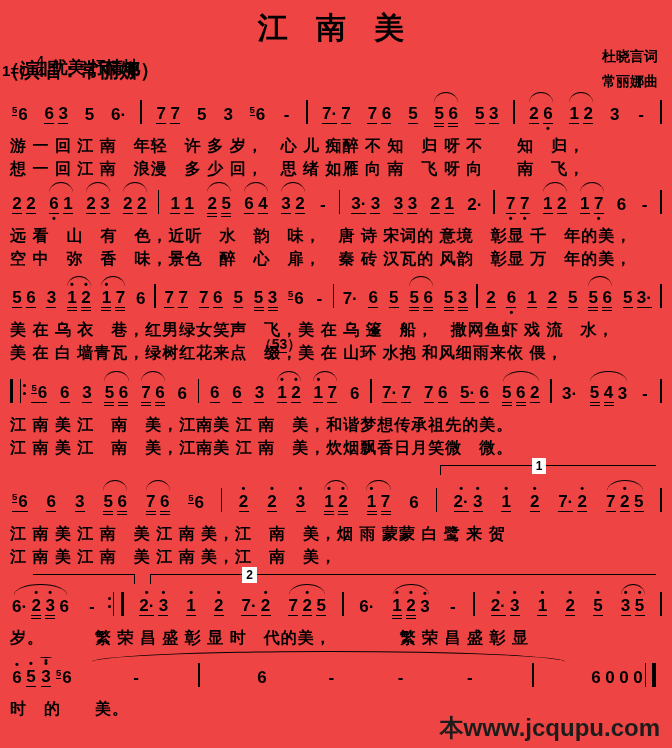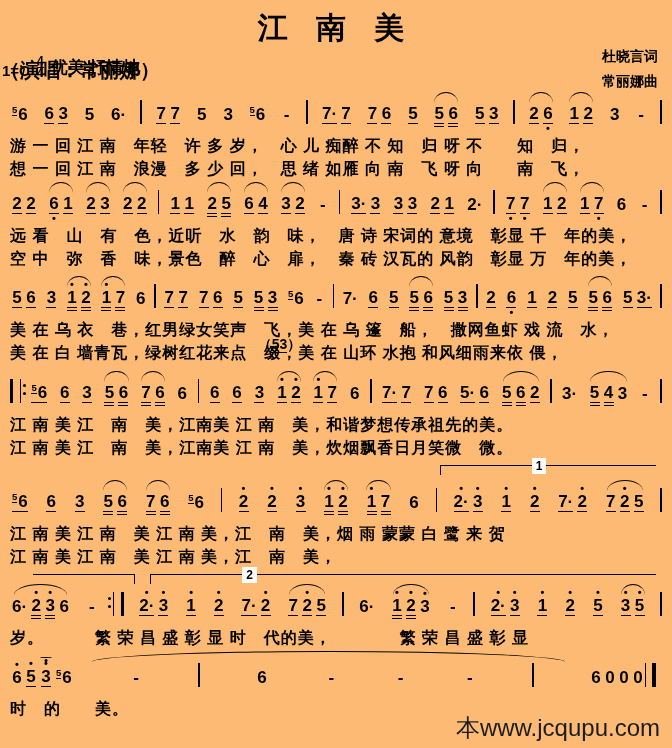--- a/index.html
+++ b/index.html
@@ -1,16 +1,16 @@
 <!DOCTYPE html>
 <html><head>
 <meta charset="utf-8">
 <style>
   html,body{margin:0;padding:0;background:#fff;}
-  .sheet{position:relative;width:672px;height:748px;background:#fdba74;overflow:hidden;
+  .sheet{position:relative;width:672px;height:748px;background:#ef4444;overflow:hidden;
          font-family:"Liberation Sans","DejaVu Sans",sans-serif;color:#000;}
   
   .hdr{position:relative;height:90px;}
   .title{text-align:center;font-size:30px;font-weight:bold;letter-spacing:10px;padding-top:8px;}
   .subtitle{text-align:left;font-size:20px;font-weight:bold;margin-top:8px;}
   .credits{position:absolute;right:14px;top:44px;font-size:14px;font-weight:bold;text-align:left;line-height:25px;}
   .keyline{position:absolute;left:2px;top:56px;font-size:15px;font-weight:bold;display:flex;align-items:flex-end;}
   .frac{display:inline-flex;flex-direction:column;align-items:center;font-size:12px;line-height:11px;margin:0 7px;}
   .frac .den{border-top:1.2px solid #000;}
   .expr{font-size:17px;}
@@ -47,21 +47,21 @@
   .volta.tl{border-left:1.5px solid #000;}
   .volta.tr{border-right:1.5px solid #000;}
   .vlabel{position:absolute;top:-8px;background:#fff;padding:0 4px;font-size:12px;font-weight:bold;line-height:16px;}
   .annot{position:absolute;font-size:14px;font-weight:bold;}
   .annot u{text-decoration:none;border-bottom:1.5px solid #000;}
   
   .l7{display:flex;align-items:flex-start;}
   .l7notes{flex:1;margin-right:6px;}
   .authors{width:242px;font-size:13px;font-weight:bold;line-height:25px;padding-top:8px;}
   .wm{position:absolute;right:12px;bottom:4px;font-size:24px;color:#1c1c1c;
-      font-family:"Liberation Sans","DejaVu Sans",sans-serif;}
+      font-family:"Liberation Sans","DejaVu Sans",sans-serif;font-weight:bold;}
 </style>
 </head>
 <body>
 
 <div class="sheet">
   <div class="hdr">
     <div class="title">江 南 美</div>
     <div class="subtitle">（演唱：常丽娜）</div>
     <div class="credits">
       <div>杜晓言词</div>

